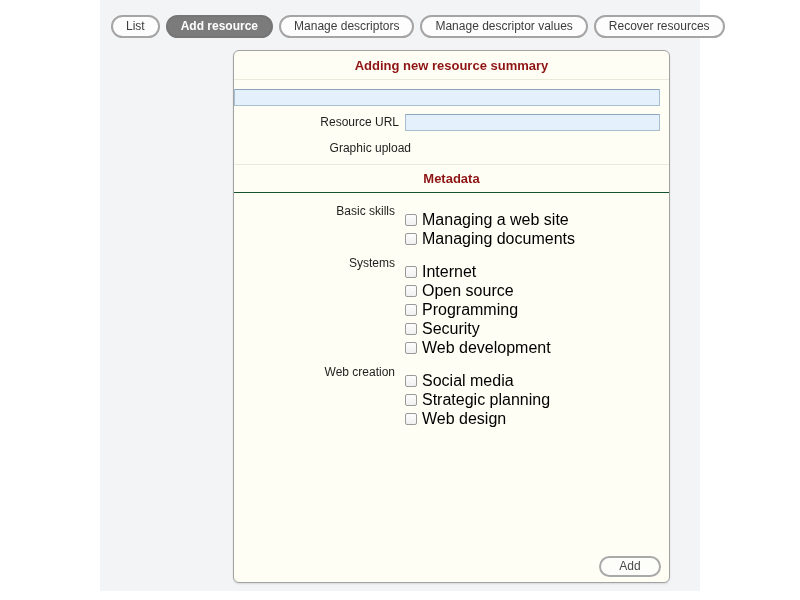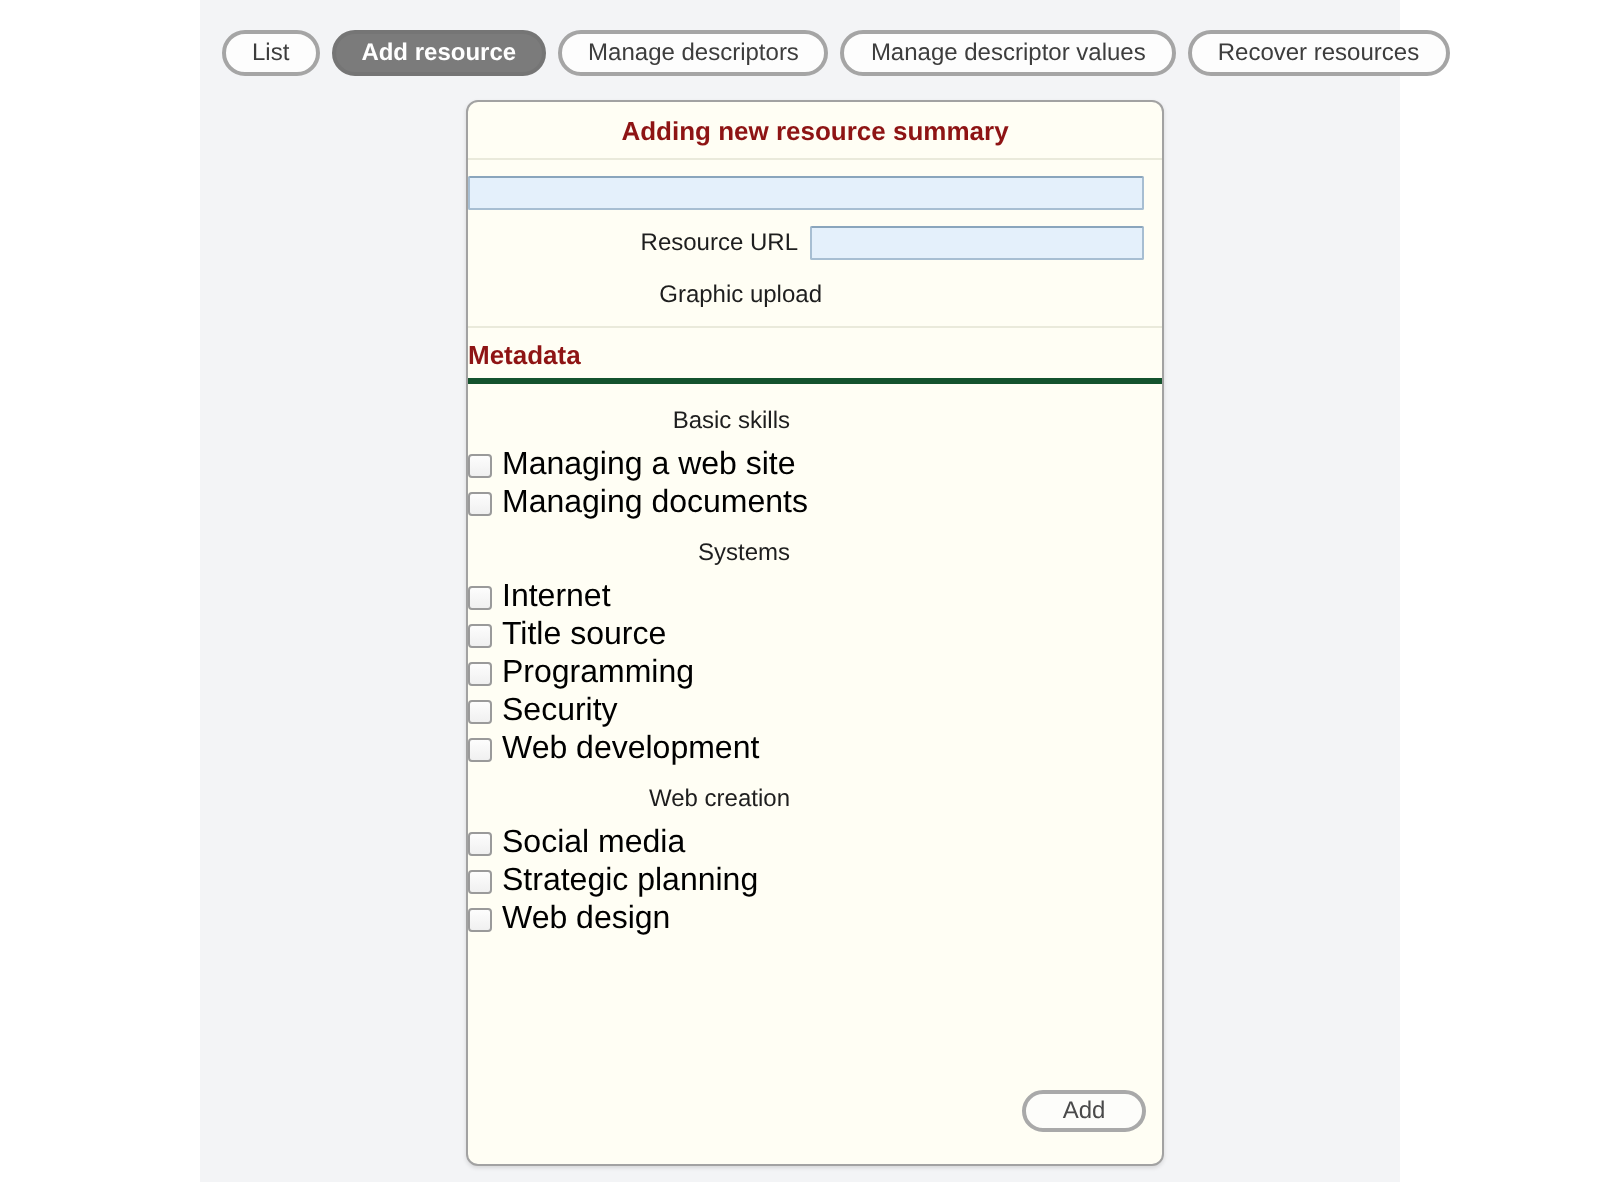--- a/index.html
+++ b/index.html
@@ -38,21 +38,21 @@
   .tab.active {
     background: #7b7b7b;
     border-color: #757575;
     color: #ffffff;
     font-weight: bold;
   }
   
   .panel {
     position: absolute;
     left: 133px; top: 50px;
-    width: 349px; height: 533px;
+    width: 437px; height: 533px;
     background: #fffef4;
     border: 1px solid #a2a2a2;
     border-radius: 6px;
     box-shadow: 0 1px 2px rgba(0,0,0,0.12);
     overflow: hidden;
   }
   .panel-header {
     height: 29px;
     line-height: 29px;
     text-align: center;
@@ -118,28 +118,28 @@
     font-size: 13px;
     font-weight: 600;
     color: #000000;
     vertical-align: middle;
   }
   
   .section-divider { border-top: 1px solid #eaeadb; margin-top: 9px; }
   .metadata-heading {
     height: 28px;
     line-height: 28px;
-    text-align: left;
+    text-align: center;
     color: #8e1414;
     font-weight: bold;
     font-size: 13px;
-    border-bottom: 3px solid #14532d;
+    border-bottom: 1px solid #14532d;
   }
   .groups { padding-top: 11px; }
-  .group { display: flex; align-items: flex-start; margin-top: 5px; flex-direction: column; }
+  .group { display: flex; align-items: flex-start; margin-top: 5px; }
   .group:first-child { margin-top: 0; }
   .group-label {
     width: 171px;
     text-align: right;
     padding-right: 10px;
     font-size: 12px;
     color: #1e1e1e;
     flex: none;
   }
   .group-options { flex: 1; padding-top: 9px; }
@@ -155,21 +155,21 @@
     border: 1px solid #9a9a9a;
     border-radius: 2px;
     background: linear-gradient(#fdfdfd, #f0f0f0);
     margin-right: 5px;
     flex: none;
   }
   .cb-label { font-size: 16px; color: #000000; }
   
   .panel-footer {
     position: absolute;
-    right: 8px; bottom: 16px;
+    right: 8px; bottom: 5px;
   }
   .add-btn {
     min-width: 62px;
     height: 21px;
     line-height: 17px;
     padding: 0 18px;
     border: 2px solid #a9a9a9;
     border-radius: 11px;
     background: #fdfdfa;
     font-size: 12px;
@@ -234,21 +234,21 @@
         </div>
         <div class="group">
           <div class="group-label">Systems</div>
           <div class="group-options">
             <label class="cb-row">
               <span class="cb"></span>
               <span class="cb-label">Internet</span>
             </label>
             <label class="cb-row">
               <span class="cb"></span>
-              <span class="cb-label">Title source</span>
+              <span class="cb-label">Open source</span>
             </label>
             <label class="cb-row">
               <span class="cb"></span>
               <span class="cb-label">Programming</span>
             </label>
             <label class="cb-row">
               <span class="cb"></span>
               <span class="cb-label">Security</span>
             </label>
             <label class="cb-row">

